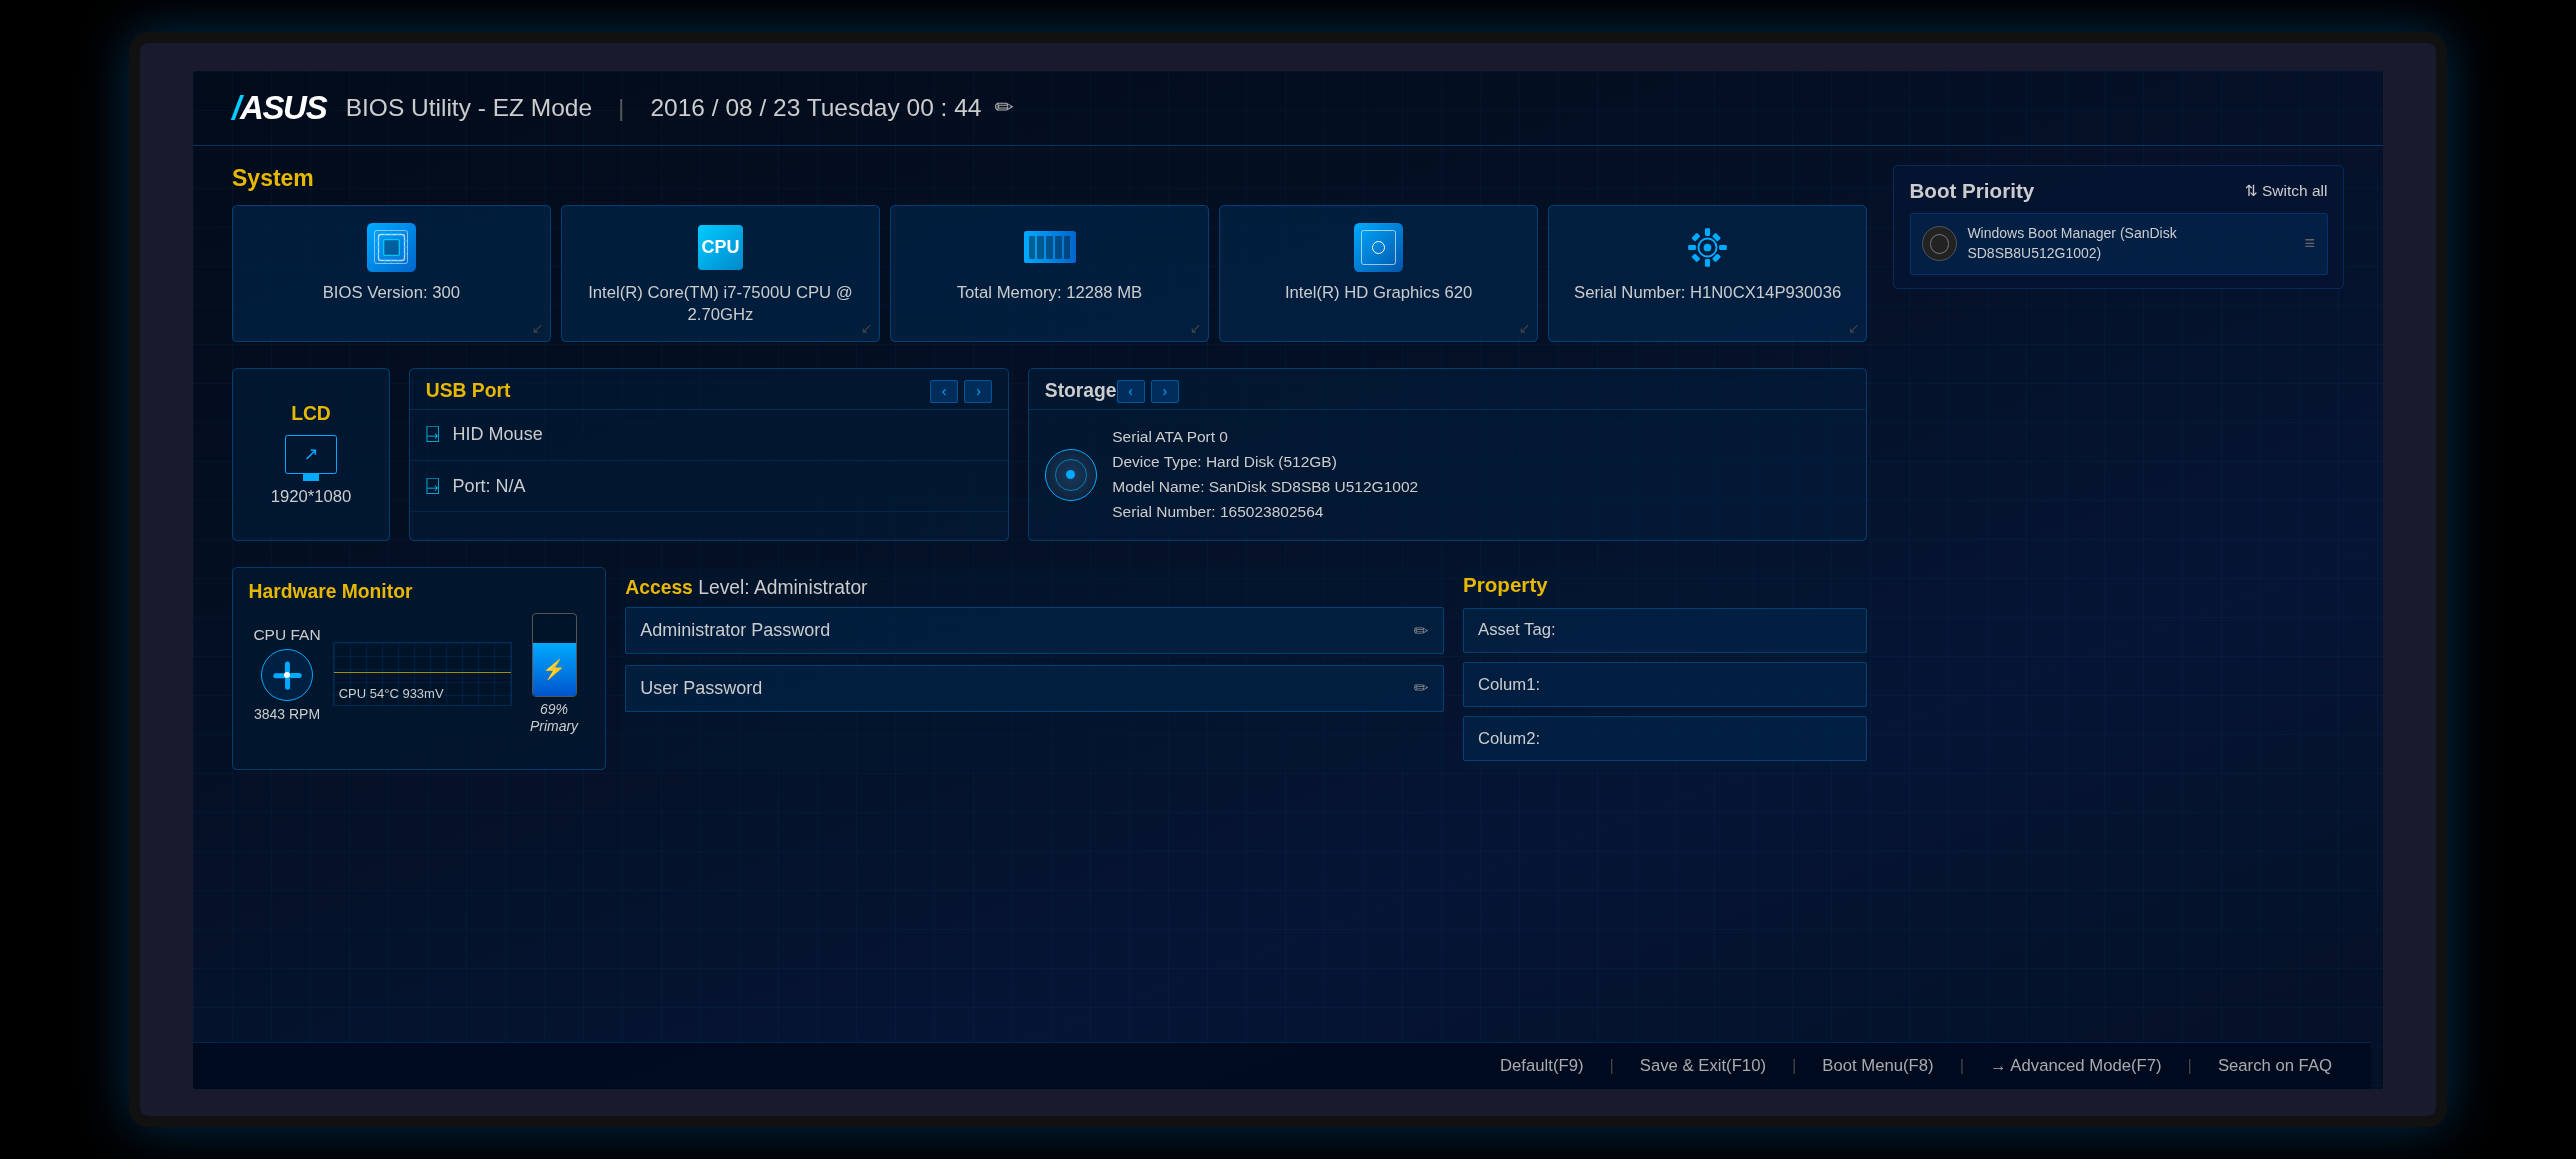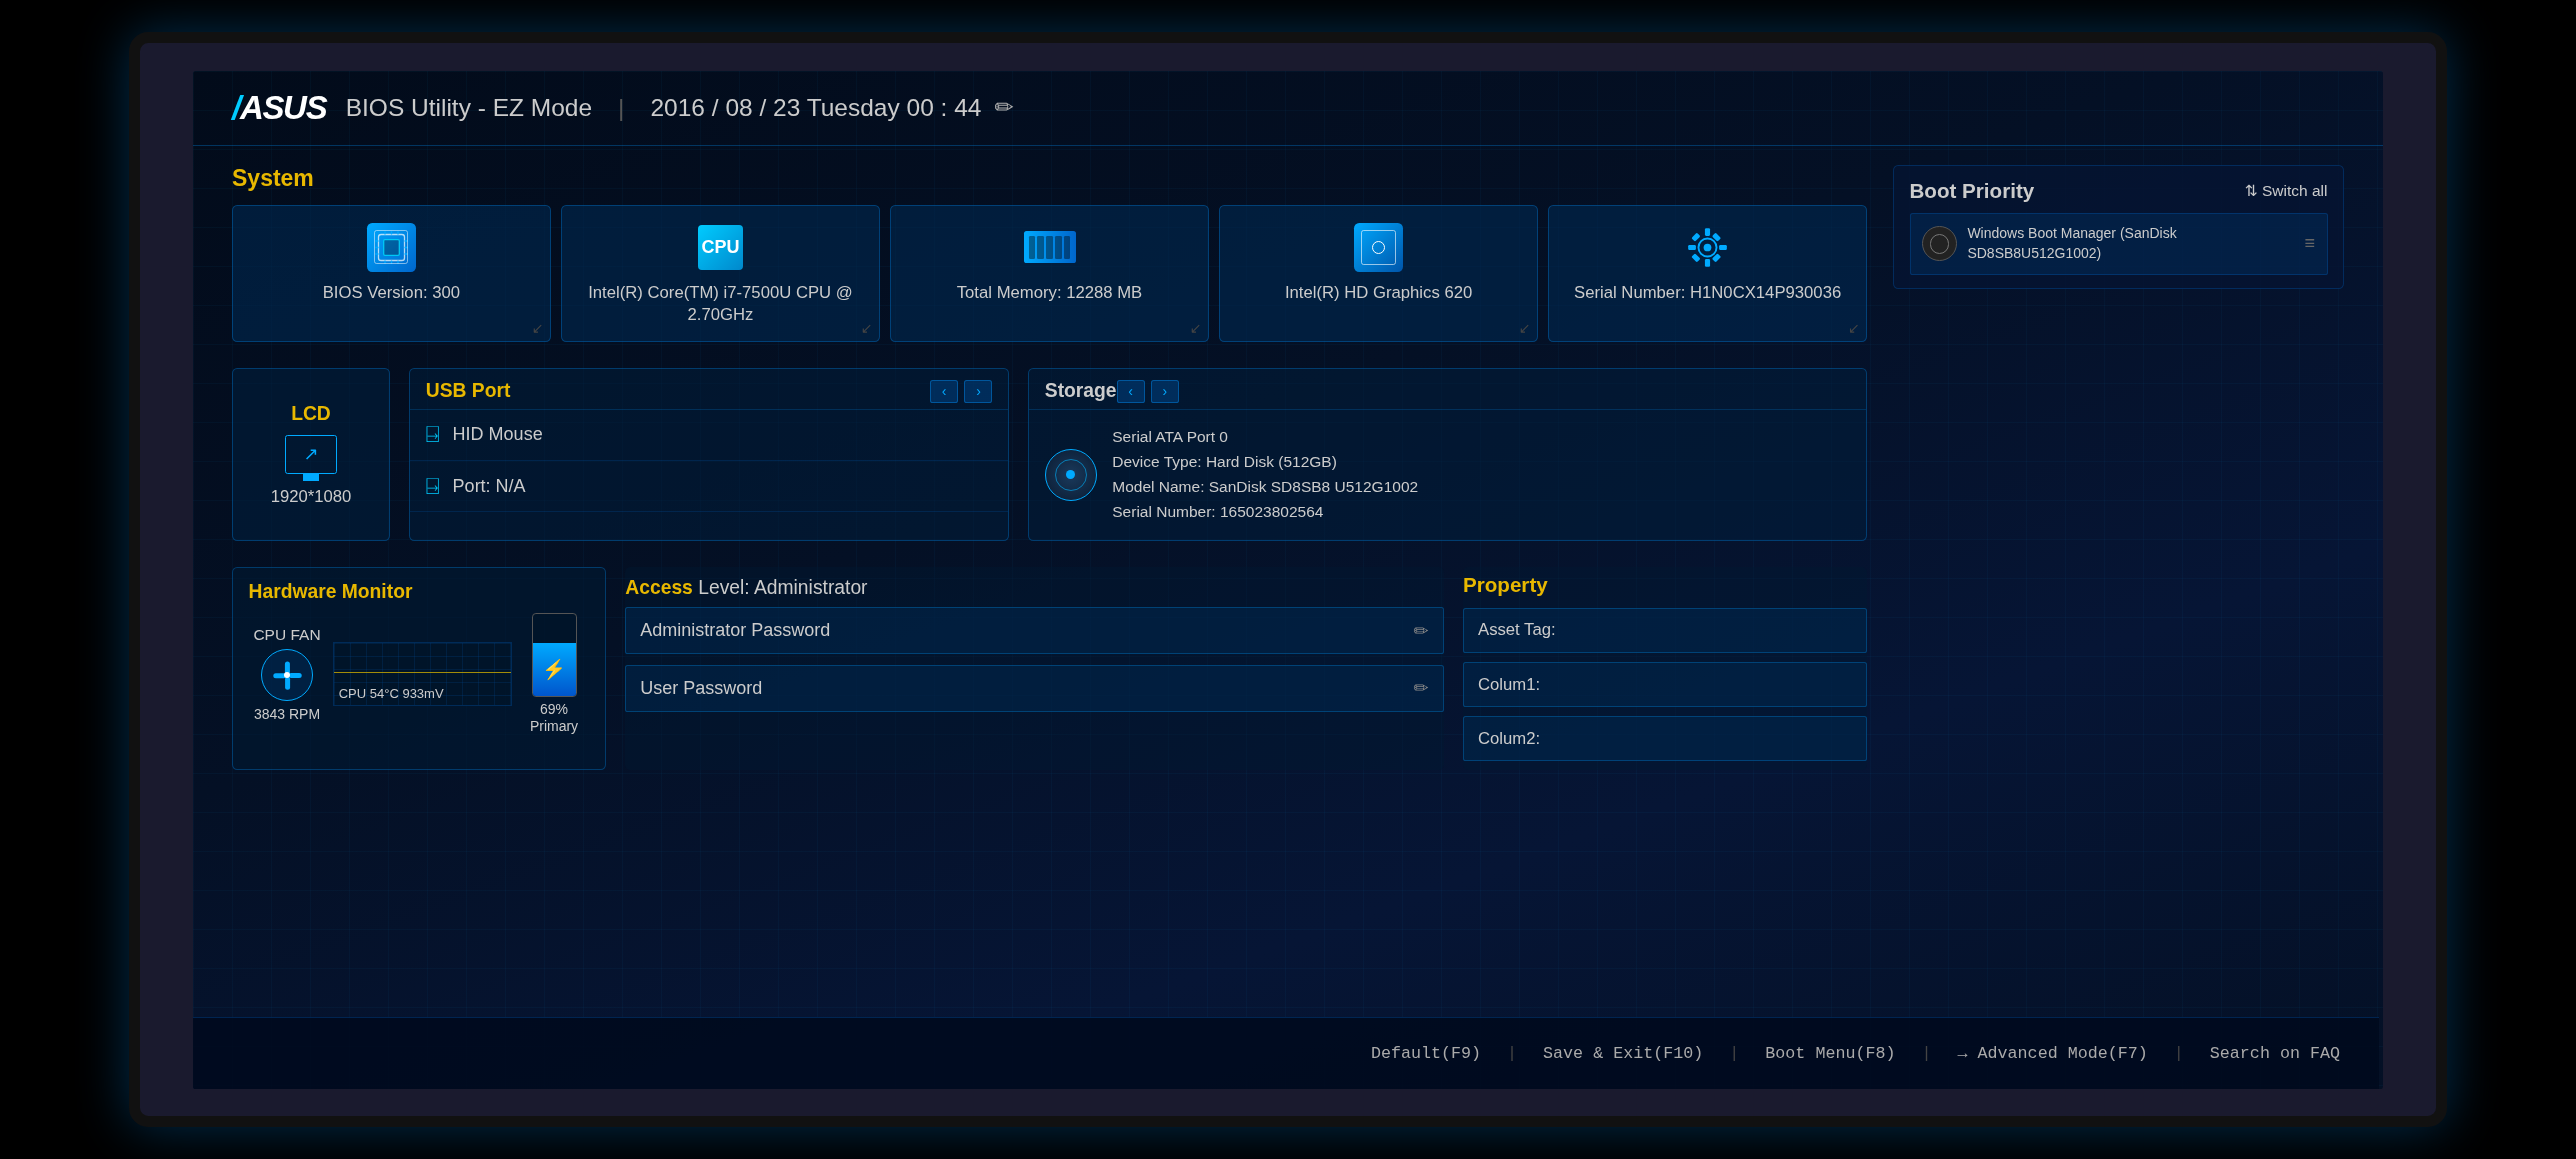--- a/index.html
+++ b/index.html
@@ -501,21 +501,21 @@
       bottom: 0;
       left: 0;
       right: 0;
       background: linear-gradient(180deg, #00aaff 0%, #0055cc 100%);
       height: 65%;
       display: flex;
       align-items: center;
       justify-content: center;
     }
     .battery-bolt { color: #fff; font-size: 19.3px; }
-    .battery-pct { color: #ccc; font-size: 14px; text-align: center; line-height: 1.2; }
+    .battery-pct { color: #ccc; font-size: 14px; text-align: center; line-height: 1.2; font-style: italic; }
     
     .access-panel {
       flex: 1;
       background: rgba(0,25,50,0.4);
       border-radius: 5.2px;
     }
     .access-title-row {
       padding: 10.3px 0 7.7px;
     }
     .access-title {
@@ -613,30 +613,29 @@
       flex-shrink: 0;
     }
     .boot-hdd-inner { width: 19.3px; height: 19.3px; border: 1.3px solid #777; border-radius: 50%; }
     .boot-item-text { color: #ccc; font-size: 14px; line-height: 1.4; flex: 1; }
     .boot-menu-icon { color: #666; font-size: 18px; cursor: pointer; }
     
     .footer {
       position: absolute;
       bottom: 0;
       left: 0;
-      right: 4px;
+      right: 12px;
       background: rgba(0,10,30,0.9);
       border-top: 0.6px solid rgba(0,100,200,0.3);
-      padding: 26px 39px;
+      padding: 13px 39px;
       display: flex;
       justify-content: flex-end;
       gap: 26px;
       align-items: center;
       z-index: 20;
-      font-family: Liberation Mono, monospace;
     }
     .footer-item {
       color: #aaa;
       font-size: 16.7px;
       cursor: pointer;
       display: flex;
       align-items: center;
       gap: 3.9px;
     }
     .footer-sep { color: #444; font-size: 16.7px; }

